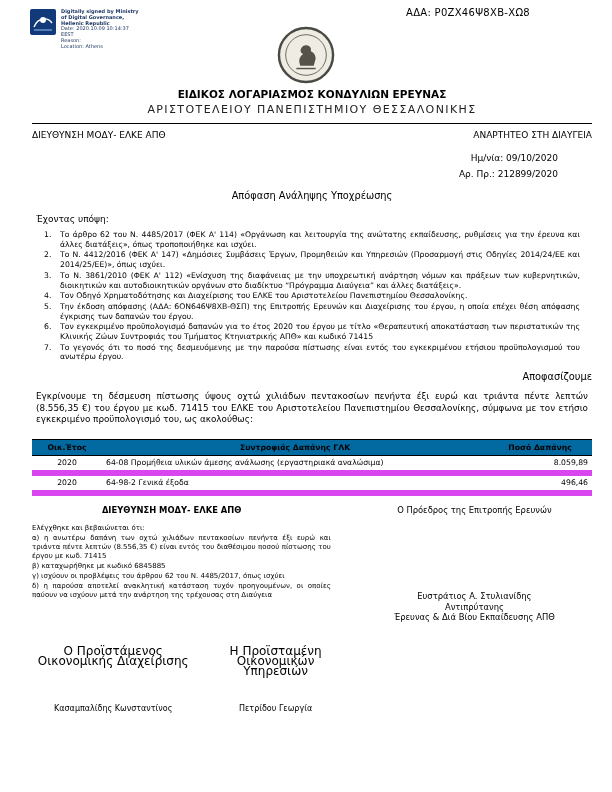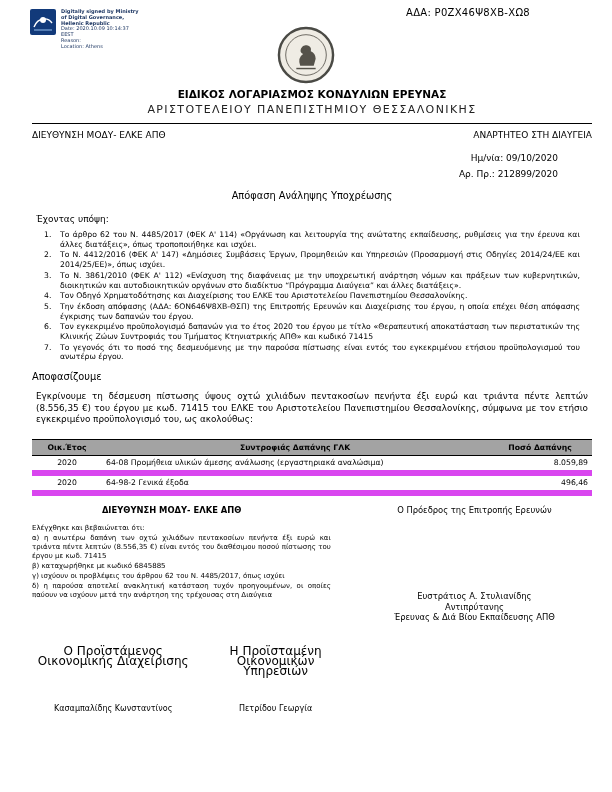--- a/index.html
+++ b/index.html
@@ -26,26 +26,26 @@
   .dept-row{display:flex;justify-content:space-between;font-size:9px;margin-top:6px;}
   .meta{font-size:9px;text-align:right;padding-right:34px;}
   .meta.date{margin-top:13px;}
   .meta.prot{margin-top:6px;}
   .doc-title{text-align:center;font-size:9.8px;margin-top:11px;}
   .having-intro{font-size:9px;margin-top:13px;padding-left:4px;}
   .hv-list{margin-top:6px;padding:0 12px 0 10px;}
   .hv-item{display:flex;font-size:7.7px;line-height:9.7px;margin-bottom:1px;}
   .hv-item .num{flex:0 0 16px;padding-left:2px;}
   .hv-item .txt{flex:1;text-align:justify;}
-  .decide-head{text-align:left;font-size:9.8px;margin-top:9px;}
+  .decide-head{text-align:right;font-size:9.8px;margin-top:9px;}
   .decide-body{font-size:8.8px;line-height:11.6px;text-align:justify;margin-top:9px;padding:0 4px;}
   
   table.exp{width:100%;border-collapse:collapse;margin-top:13px;font-size:7.7px;}
   table.exp th{
-    background:#a3a3a3;border-top:1px solid #000;border-bottom:1px solid #000;
+    background:#0369a1;border-top:1px solid #000;border-bottom:1px solid #000;
     font-weight:bold;padding:3px 4px;text-align:center;
   }
   table.exp td{border-bottom:6px solid #d946ef;padding:2.5px 4px;}
   .col-year{width:62px;text-align:center;}
   .col-amount{width:96px;}
   td.amount{text-align:right;}
   td.category{text-align:left;}
   
   .bottom{display:flex;margin-top:9px;}
   .bot-left{width:58%;}

